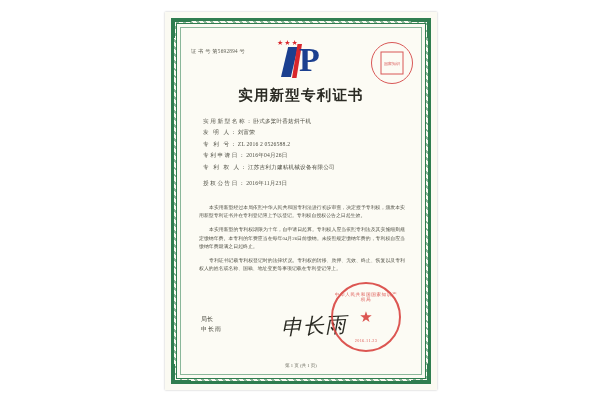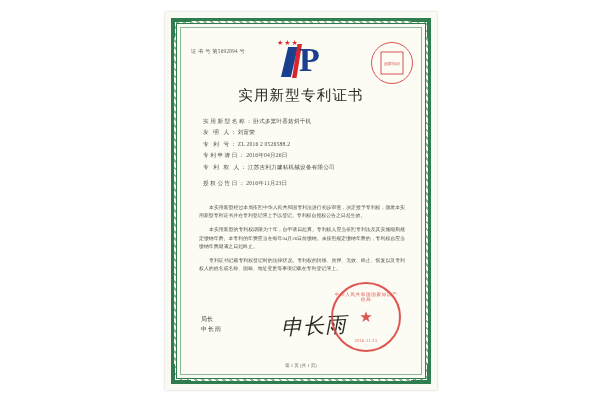--- a/index.html
+++ b/index.html
@@ -138,21 +138,21 @@
     font-weight: bold;
     color: #1b3f8f;
   }
   .doc-title {
     position: absolute;
     left: 0;
     right: 0;
     top: 54px;
     text-align: center;
     font-size: 14.5px;
-    font-weight: normal;
+    font-weight: bold;
     letter-spacing: 1.2px;
     color: #2b2b24;
   }
   
   .seal-top {
     position: absolute;
     right: 4px;
     top: 10px;
     width: 40px;
     height: 40px;

